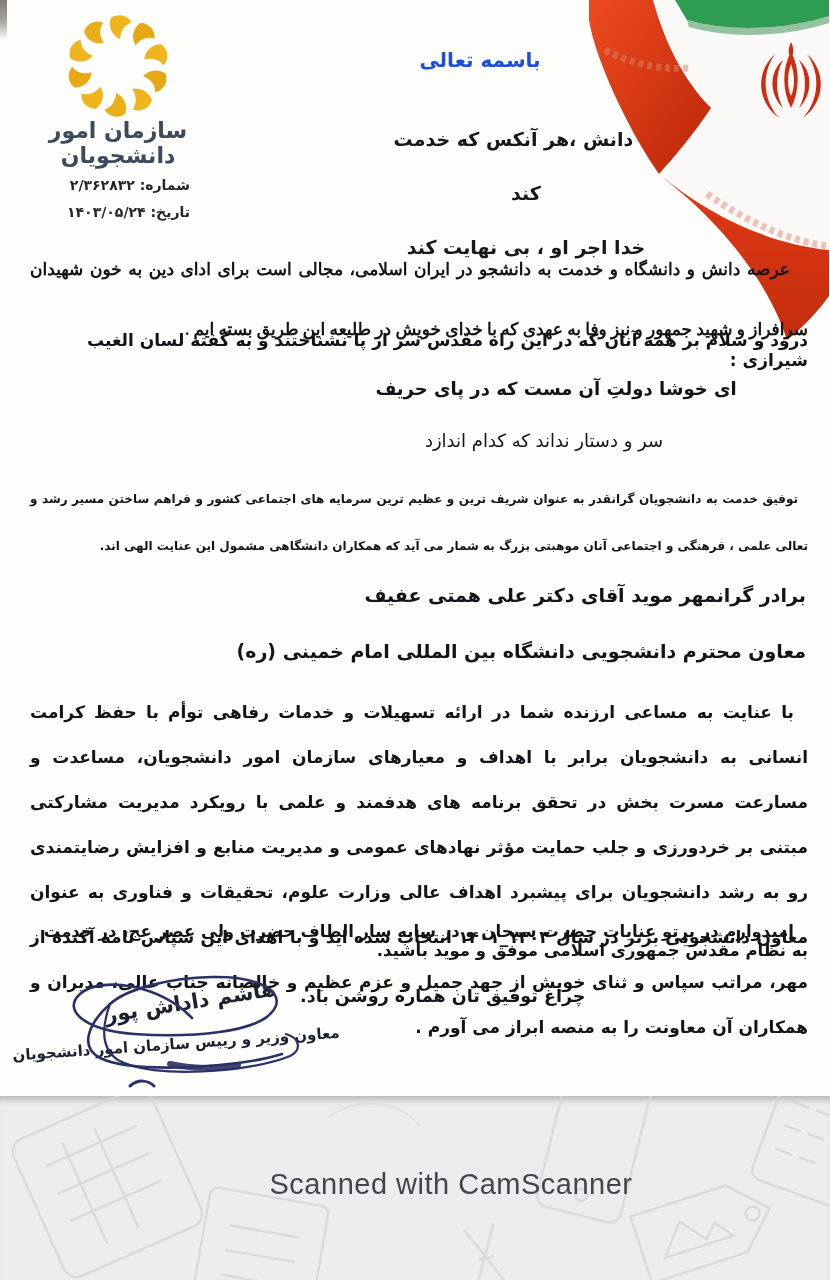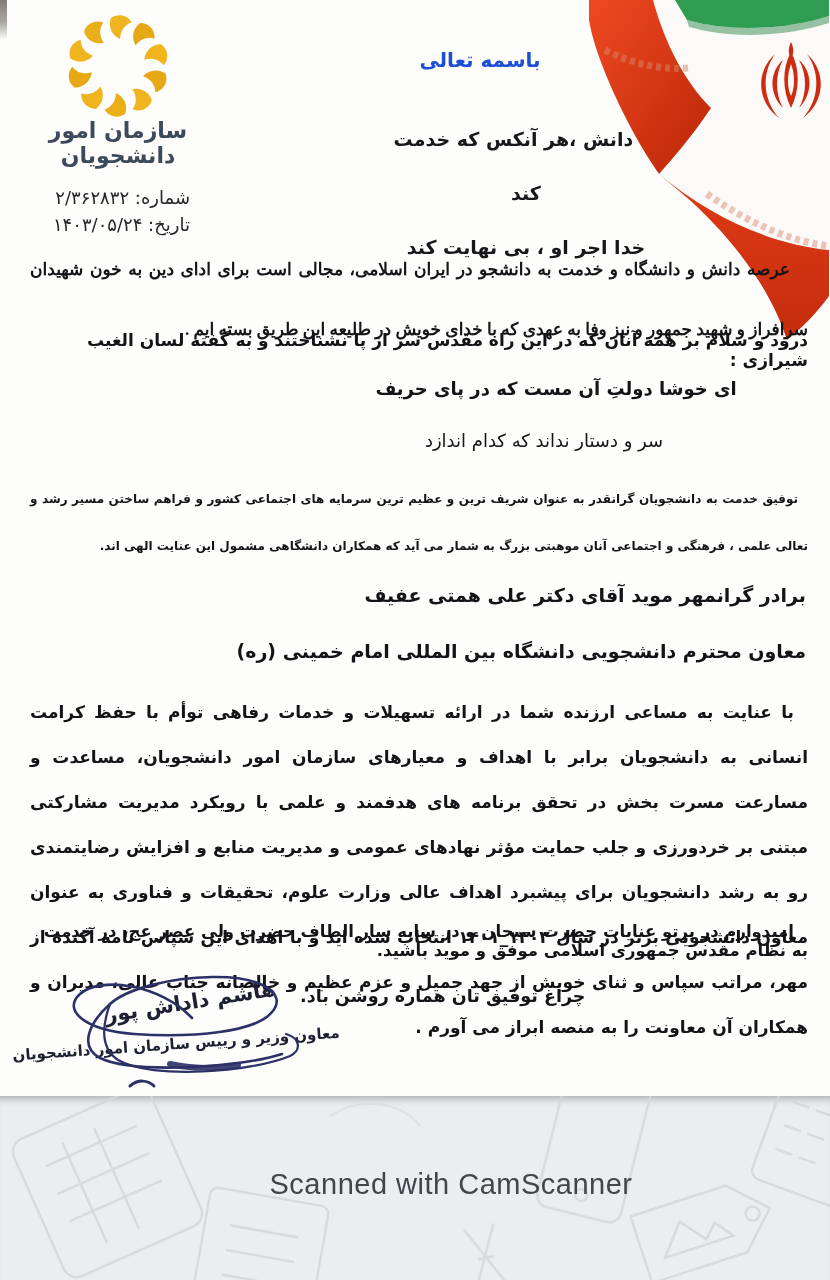--- a/index.html
+++ b/index.html
@@ -8,22 +8,22 @@
     background:#ffffff;font-family:"DejaVu Sans",sans-serif;
   }
   .paper{position:absolute;left:0;top:0;width:830px;height:1096px;background:#fdfdfb;}
   .corner-smudge{position:absolute;left:0;top:0;width:7px;height:40px;
     background:linear-gradient(180deg,#55524a 0%,#8d8b82 55%,rgba(255,255,255,0) 100%);opacity:.75;}
 
   
   .logo-sun{position:absolute;left:62px;top:12px;width:112px;height:108px;}
   .org-name{position:absolute;left:34px;top:118px;width:168px;text-align:center;
     font-weight:bold;color:#3d4a5c;font-size:22px;line-height:25px;direction:rtl;}
-  .letter-meta{position:absolute;left:38px;top:184px;width:152px;direction:rtl;
-    font-size:18px;font-weight:normal;color:#26262a;line-height:27px;text-align:right;}
+  .letter-meta{position:absolute;left:38px;top:172px;width:152px;direction:rtl;
+    font-size:14px;font-weight:bold;color:#26262a;line-height:27px;text-align:right;}
   .letter-meta .row{white-space:nowrap;}
 
   .bismillah{position:absolute;left:370px;top:48px;width:220px;text-align:center;
     font-size:20px;font-weight:bold;color:#1d4ed8;direction:rtl;}
   .motto{position:absolute;left:388px;top:112px;width:276px;text-align:center;
     font-size:19px;font-weight:bold;color:#17171c;direction:rtl;line-height:54px;}
 
   .flag{position:absolute;right:0;top:0;width:242px;height:340px;}
 
   

